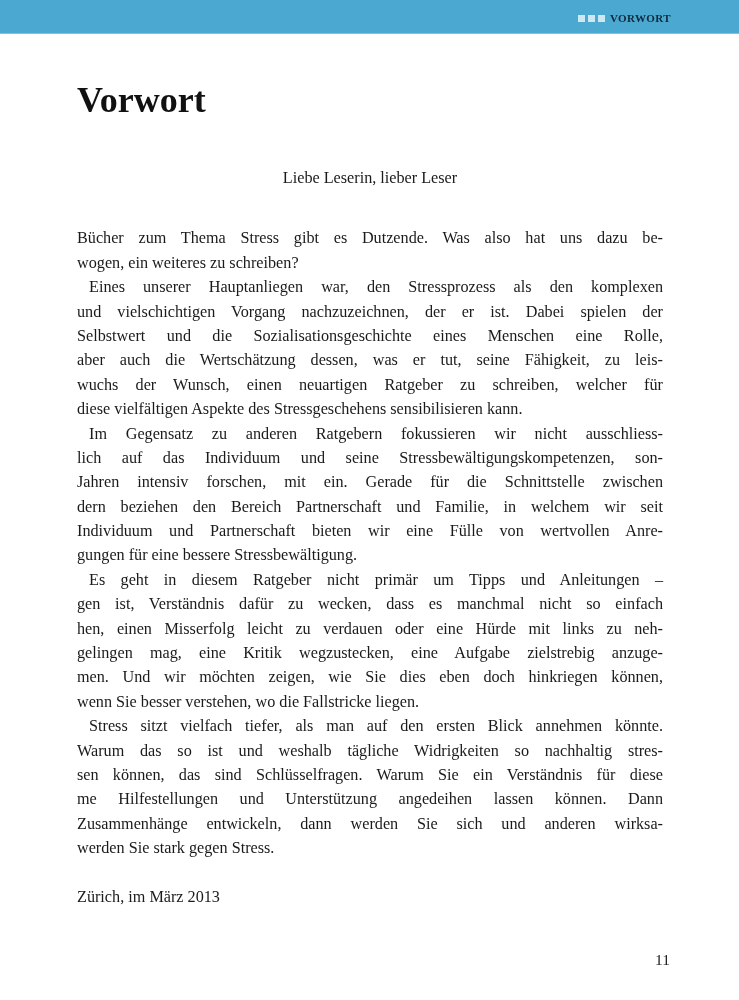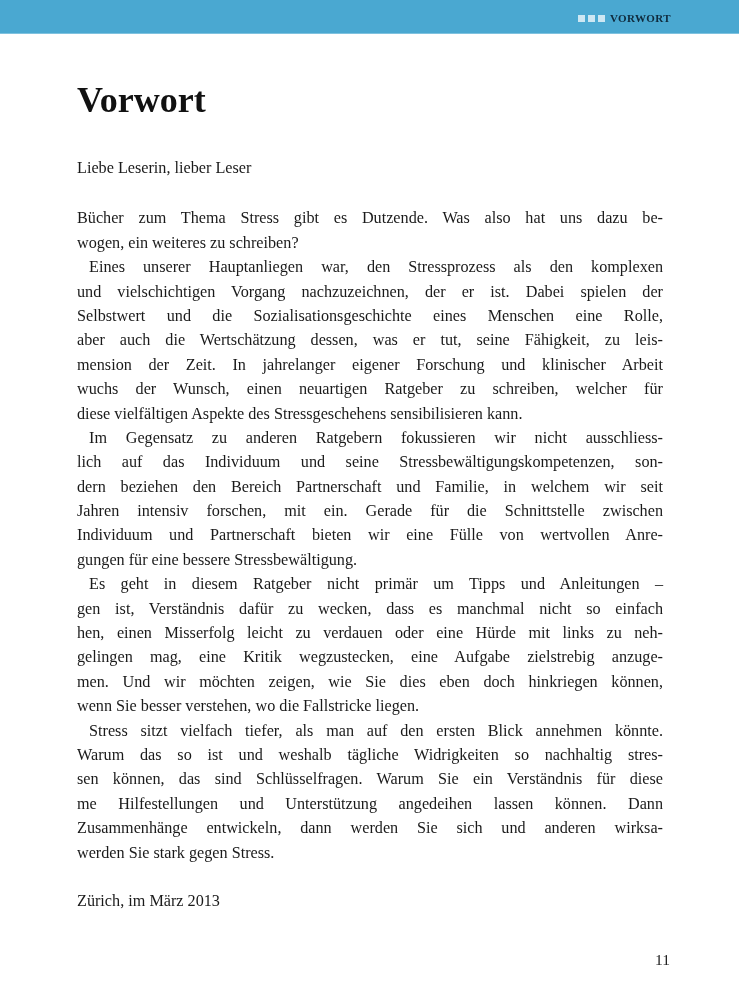--- a/index.html
+++ b/index.html
@@ -58,26 +58,27 @@
     }
     .page-title {
       font-family: "Liberation Serif", "DejaVu Serif", serif;
       font-weight: bold;
       font-size: 36px;
       line-height: 44px;
       margin: 0;
       color: #111111;
     }
     .salutation {
-      margin-top: 34px;
+      margin-top: 44px;
       font-size: 16.2px;
       line-height: 24.4px;
+      text-align: center;
     }
     .body-text {
-      margin-top: 26px;
+      margin-top: 36px;
       font-size: 16.2px;
       line-height: 24.4px;
     }
     .para-line {
       display: block;
       white-space: nowrap;
       text-align: justify;
       text-align-last: justify;
       height: 24.4px;
     }
@@ -123,29 +124,28 @@
   <div class="body-text" id="body-text">
       <div>
         <span class="para-line">Bücher zum Thema Stress gibt es Dutzende. Was also hat uns dazu be-</span>
         <span class="para-line last">wogen, ein weiteres zu schreiben?</span>
       </div>
       <div>
         <span class="para-line indent">Eines unserer Hauptanliegen war, den Stressprozess als den komplexen</span>
         <span class="para-line">und vielschichtigen Vorgang nachzuzeichnen, der er ist. Dabei spielen der</span>
         <span class="para-line">Selbstwert und die Sozialisationsgeschichte eines Menschen eine Rolle,</span>
         <span class="para-line">aber auch die Wertschätzung dessen, was er tut, seine Fähigkeit, zu leis-</span>
-        <span class="para-line">mension der Zeit. In jahrelanger eigener Forschung und klinischer Arbeit</span>
         <span class="para-line">wuchs der Wunsch, einen neuartigen Ratgeber zu schreiben, welcher für</span>
         <span class="para-line last">diese vielfältigen Aspekte des Stressgeschehens sensibilisieren kann.</span>
       </div>
       <div>
         <span class="para-line indent">Im Gegensatz zu anderen Ratgebern fokussieren wir nicht ausschliess-</span>
         <span class="para-line">lich auf das Individuum und seine Stressbewältigungskompetenzen, son-</span>
+        <span class="para-line">Jahren intensiv forschen, mit ein. Gerade für die Schnittstelle zwischen</span>
         <span class="para-line">dern beziehen den Bereich Partnerschaft und Familie, in welchem wir seit</span>
-        <span class="para-line">Jahren intensiv forschen, mit ein. Gerade für die Schnittstelle zwischen</span>
         <span class="para-line">Individuum und Partnerschaft bieten wir eine Fülle von wertvollen Anre-</span>
         <span class="para-line last">gungen für eine bessere Stressbewältigung.</span>
       </div>
       <div>
         <span class="para-line indent">Es geht in diesem Ratgeber nicht primär um Tipps und Anleitungen –</span>
         <span class="para-line">gen ist, Verständnis dafür zu wecken, dass es manchmal nicht so einfach</span>
         <span class="para-line">hen, einen Misserfolg leicht zu verdauen oder eine Hürde mit links zu neh-</span>
         <span class="para-line">gelingen mag, eine Kritik wegzustecken, eine Aufgabe zielstrebig anzuge-</span>
         <span class="para-line">men. Und wir möchten zeigen, wie Sie dies eben doch hinkriegen können,</span>
         <span class="para-line last">wenn Sie besser verstehen, wo die Fallstricke liegen.</span>

